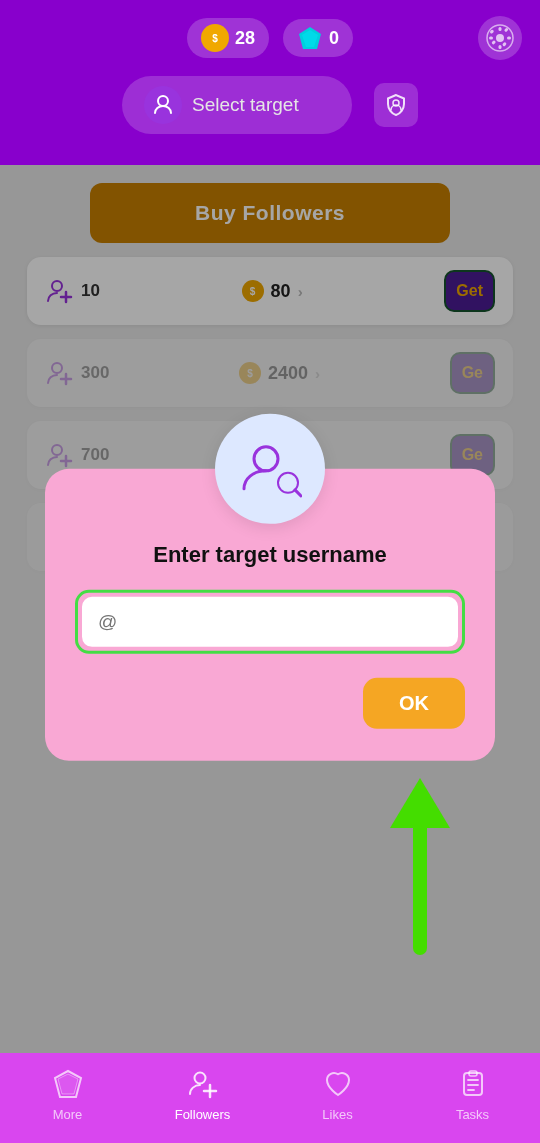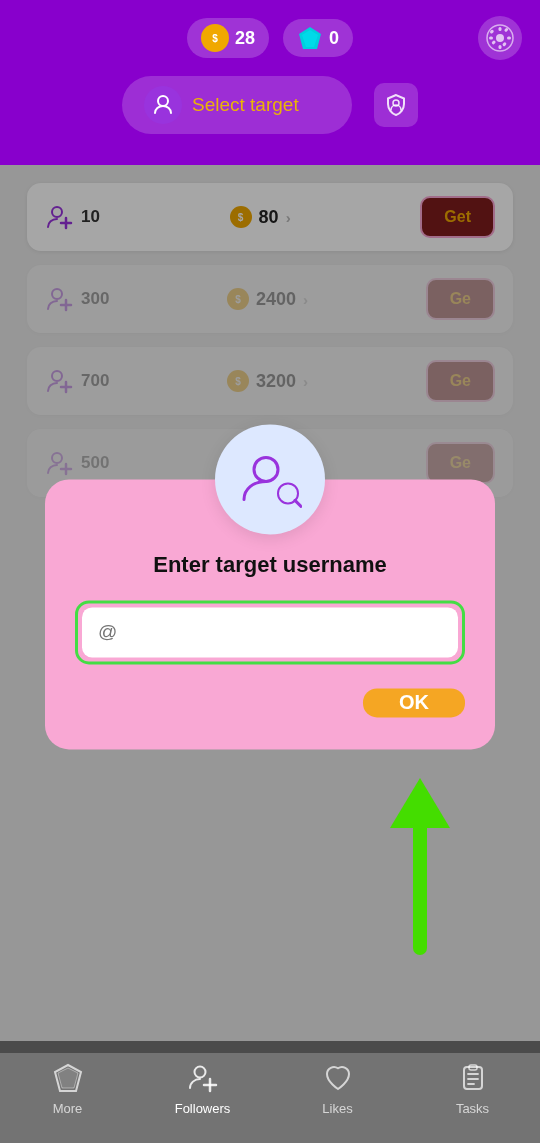--- a/index.html
+++ b/index.html
@@ -73,21 +73,21 @@
       cursor: pointer;
     }
 
     .select-target-bar {
       display: flex;
       align-items: center;
       gap: 10px;
       background: rgba(255,255,255,0.18);
       border-radius: 30px;
       padding: 10px 22px;
-      color: #eab308;
+      color: #e5e5e5;
       font-size: 19px;
       font-weight: 500;
       cursor: pointer;
       min-width: 230px;
     }
 
     .user-avatar-icon {
       width: 38px;
       height: 38px;
       border-radius: 50%;
@@ -166,25 +166,25 @@
       font-weight: 700;
       color: #222;
     }
 
     .row-mid .arrow {
       color: #bbb;
       font-size: 15px;
     }
 
     .get-btn {
-      background: #7f1d1d;
-      border: 2px solid #f9a8d4;
+      background: #4c1d95;
+      border: 2px solid #14532d;
       color: #f0a800;
       border-radius: 10px;
-      padding: 10px 22px;
+      padding: 10px 10px;
       font-size: 16px;
       font-weight: 600;
       cursor: pointer;
     }
 
     .coin-small {
       width: 22px;
       height: 22px;
       border-radius: 50%;
       background: #f0a800;
@@ -278,43 +278,43 @@
       padding: 10px 14px;
     }
 
     .ok-btn {
       background: #f5a623;
       border: none;
       border-radius: 14px;
       color: white;
       font-size: 20px;
       font-weight: 700;
-      padding: 3px 36px;
+      padding: 14px 36px;
       cursor: pointer;
     }
 
     
     .green-arrow {
       position: absolute;
       z-index: 25;
       bottom: 95px;
       right: 80px;
       display: flex;
       flex-direction: column;
       align-items: center;
     }
 
     
     .bottom-nav {
       position: absolute;
       bottom: 0;
       left: 0;
       width: 100%;
-      height: 102px;
-      background: #737373;
+      height: 90px;
+      background: #d946ef;
       display: flex;
       align-items: center;
       justify-content: space-around;
       padding-bottom: 8px;
     }
 
     .nav-item {
       display: flex;
       flex-direction: column;
       align-items: center;
@@ -395,20 +395,21 @@
       <svg width="26" height="26" viewBox="0 0 26 26" fill="none">
         <path d="M13 3L5 6.5V12c0 5 3.5 9.5 8 11 4.5-1.5 8-6 8-11V6.5L13 3z" stroke="rgba(255,255,255,0.85)" stroke-width="2" fill="none"></path>
         <circle cx="13" cy="11" r="3" stroke="rgba(255,255,255,0.85)" stroke-width="1.5"></circle>
         <path d="M8 18c0-2.8 2.2-5 5-5s5 2.2 5 5" stroke="rgba(255,255,255,0.85)" stroke-width="1.5" stroke-linecap="round"></path>
       </svg>
     </div>
   </div>
 </div>
 
 <div class="main-content">
+  <button class="buy-followers-btn">Buy Followers</button>
 
   <div class="follower-row">
     <div class="row-left">
       <span style="color:#9933dd;font-size:22px;">
         <svg width="28" height="28" viewBox="0 0 28 28" fill="none">
           <circle cx="12" cy="9" r="5" stroke="#9933dd" stroke-width="2"></circle>
           <path d="M3 24c0-4.5 4-8 9-8" stroke="#9933dd" stroke-width="2" stroke-linecap="round"></path>
           <line x1="21" y1="15" x2="21" y2="25" stroke="#9933dd" stroke-width="2.5" stroke-linecap="round"></line>
           <line x1="16" y1="20" x2="26" y2="20" stroke="#9933dd" stroke-width="2.5" stroke-linecap="round"></line>
         </svg>

